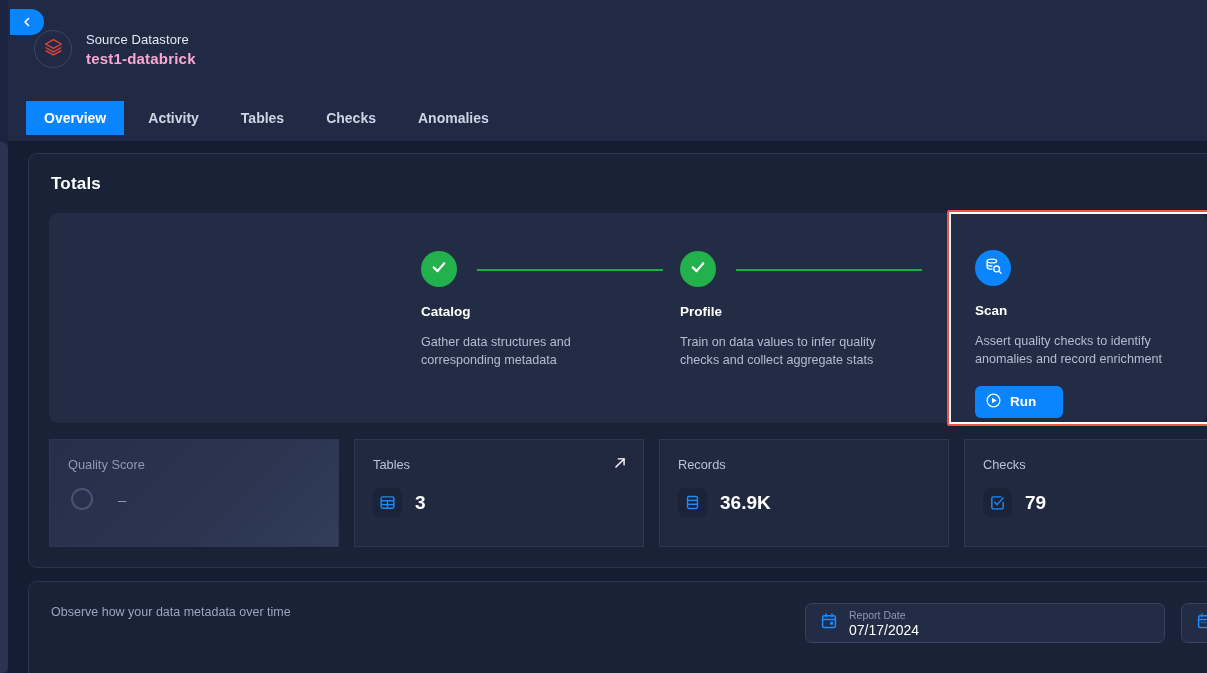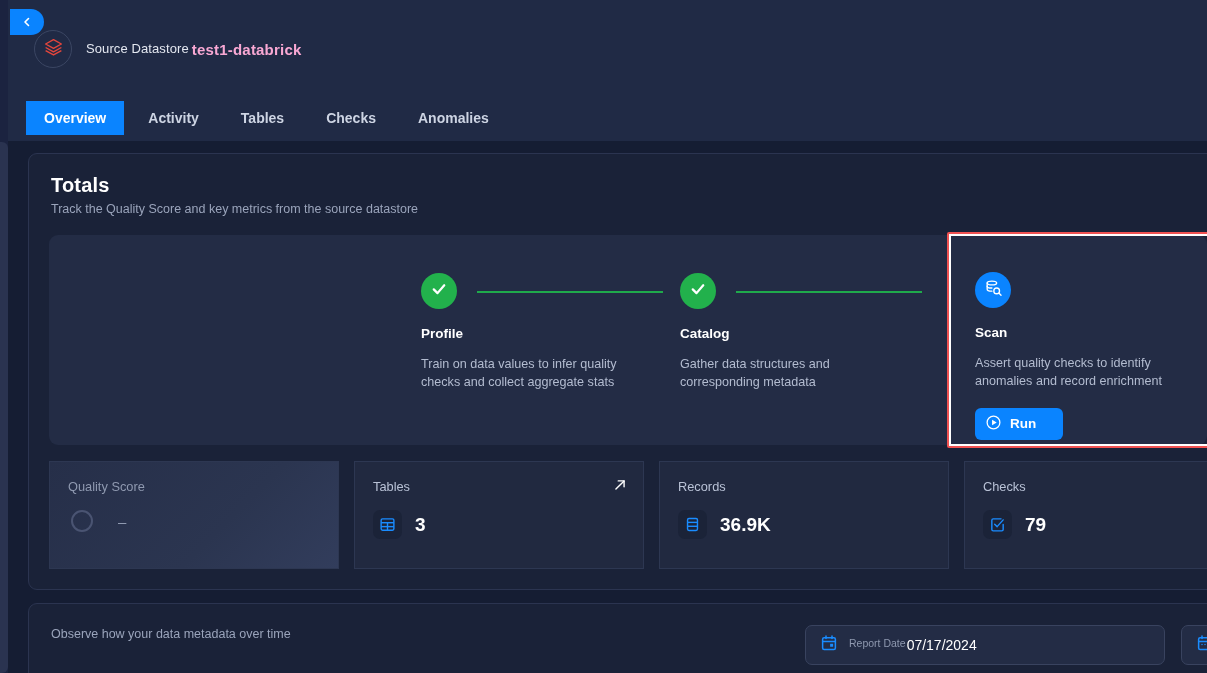--- a/index.html
+++ b/index.html
@@ -40,21 +40,21 @@
   .ds-row {
     position: absolute; left: 26px; top: 30px;
     display: flex; align-items: center; gap: 14px;
   }
   .ds-avatar {
     width: 38px; height: 38px; border-radius: 50%;
     border: 1px solid #3b4663;
     display: flex; align-items: center; justify-content: center;
     flex: 0 0 auto;
   }
-  .ds-meta { display: flex; flex-direction: row; gap: 3px; }
+  .ds-meta { display: flex; flex-direction: column; gap: 3px; }
   .ds-kicker { font-size: 13px; color: #e3e7f0; letter-spacing: .1px; }
   .ds-name { font-size: 15px; font-weight: bold; color: #f9a8d4; letter-spacing: .2px; }
 
   .tabs {
     position: absolute; left: 18px; top: 101px;
     display: flex; align-items: center; gap: 6px;
   }
   .tab {
     font-size: 14px; font-weight: bold; color: #cdd4e3;
     padding: 9px 18px; border-radius: 0; cursor: pointer;
@@ -69,21 +69,21 @@
     padding: 12px 0 0 20px;
   }
 
   .panel {
     background: #1a2238;
     border: 1px solid #2b3450;
     border-radius: 9px;
     width: 1200px;
   }
   .panel-head { padding: 20px 22px 0 22px; }
-  .panel-title { font-size: 20px; font-weight: bold; color: #ffffff; letter-spacing: .2px; }
+  .panel-title { font-size: 17px; font-weight: bold; color: #ffffff; letter-spacing: .2px; }
   .panel-sub { font-size: 12.5px; color: #9aa4bb; margin-top: 5px; }
 
   
   .stages-wrap { padding: 19px 20px 16px 20px; }
   .stages {
     position: relative;
     background: #232c45;
     border-radius: 9px;
     height: 210px;
     display: flex;
@@ -175,21 +175,21 @@
   .mon-sub { font-size: 12.5px; color: #9aa4bb; margin-top: 5px; }
   .datefield {
     position: absolute; top: 21px;
     height: 40px; background: #232c45;
     border: 1px solid #39435f; border-radius: 7px;
     display: flex; align-items: center; gap: 11px;
     padding: 0 14px; cursor: pointer;
   }
   .datefield.one { left: 776px; width: 360px; }
   .datefield.two { left: 1152px; width: 360px; }
-  .df-texts { display: flex; flex-direction: row; gap: 1px; }
+  .df-texts { display: flex; flex-direction: column; gap: 1px; }
   .df-label { font-size: 10.5px; color: #8e98af; }
   .df-value { font-size: 14px; color: #ffffff; }
 </style>
 </head>
 <body>
 
 <div id="app">
 
   <div class="rail"></div>
   <div class="rail-edge"></div>
@@ -227,52 +227,51 @@
       <div class="tab">Checks</div>
       <div class="tab">Anomalies</div>
     </div>
   </div>
 
   <div class="content">
 
     <div class="panel">
       <div class="panel-head">
         <div class="panel-title">Totals</div>
-        <div class="panel-sub">Track the Quality Score and key metrics from the source datastore</div>
       </div>
 
       <div class="stages-wrap">
         <div class="stages">
 
           <div class="stage-spacer"></div>
 
           <div class="stage">
             <div class="stage-badge done">
               <span>
                 <svg width="18" height="18" viewBox="0 0 24 24" fill="none" stroke="#ffffff" stroke-width="3" stroke-linecap="round" stroke-linejoin="round">
                     <polyline points="5 12.5 10 17.5 19 7"></polyline>
                   </svg>
               </span>
             </div>
             <div class="stage-line"></div>
-            <div class="stage-name">Profile</div>
-            <div class="stage-desc">Train on data values to infer quality checks and collect aggregate stats</div>
+            <div class="stage-name">Catalog</div>
+            <div class="stage-desc">Gather data structures and corresponding metadata</div>
           </div>
 
           <div class="stage">
             <div class="stage-badge done">
               <span>
                 <svg width="18" height="18" viewBox="0 0 24 24" fill="none" stroke="#ffffff" stroke-width="3" stroke-linecap="round" stroke-linejoin="round">
                     <polyline points="5 12.5 10 17.5 19 7"></polyline>
                   </svg>
               </span>
             </div>
             <div class="stage-line"></div>
-            <div class="stage-name">Catalog</div>
-            <div class="stage-desc">Gather data structures and corresponding metadata</div>
+            <div class="stage-name">Profile</div>
+            <div class="stage-desc">Train on data values to infer quality checks and collect aggregate stats</div>
           </div>
 
           <div class="stage highlight">
             <div class="stage-badge todo">
               <span>
                 <svg width="19" height="19" viewBox="0 0 24 24" fill="none" stroke="#ffffff" stroke-width="1.7" stroke-linecap="round" stroke-linejoin="round">
                   <ellipse cx="10" cy="5" rx="6" ry="2.4"></ellipse>
                   <path d="M4 5v8c0 1.3 2.7 2.4 6 2.4"></path>
                   <path d="M4 9c0 1.3 2.7 2.4 6 2.4"></path>
                   <circle cx="16" cy="15" r="3.6"></circle>

